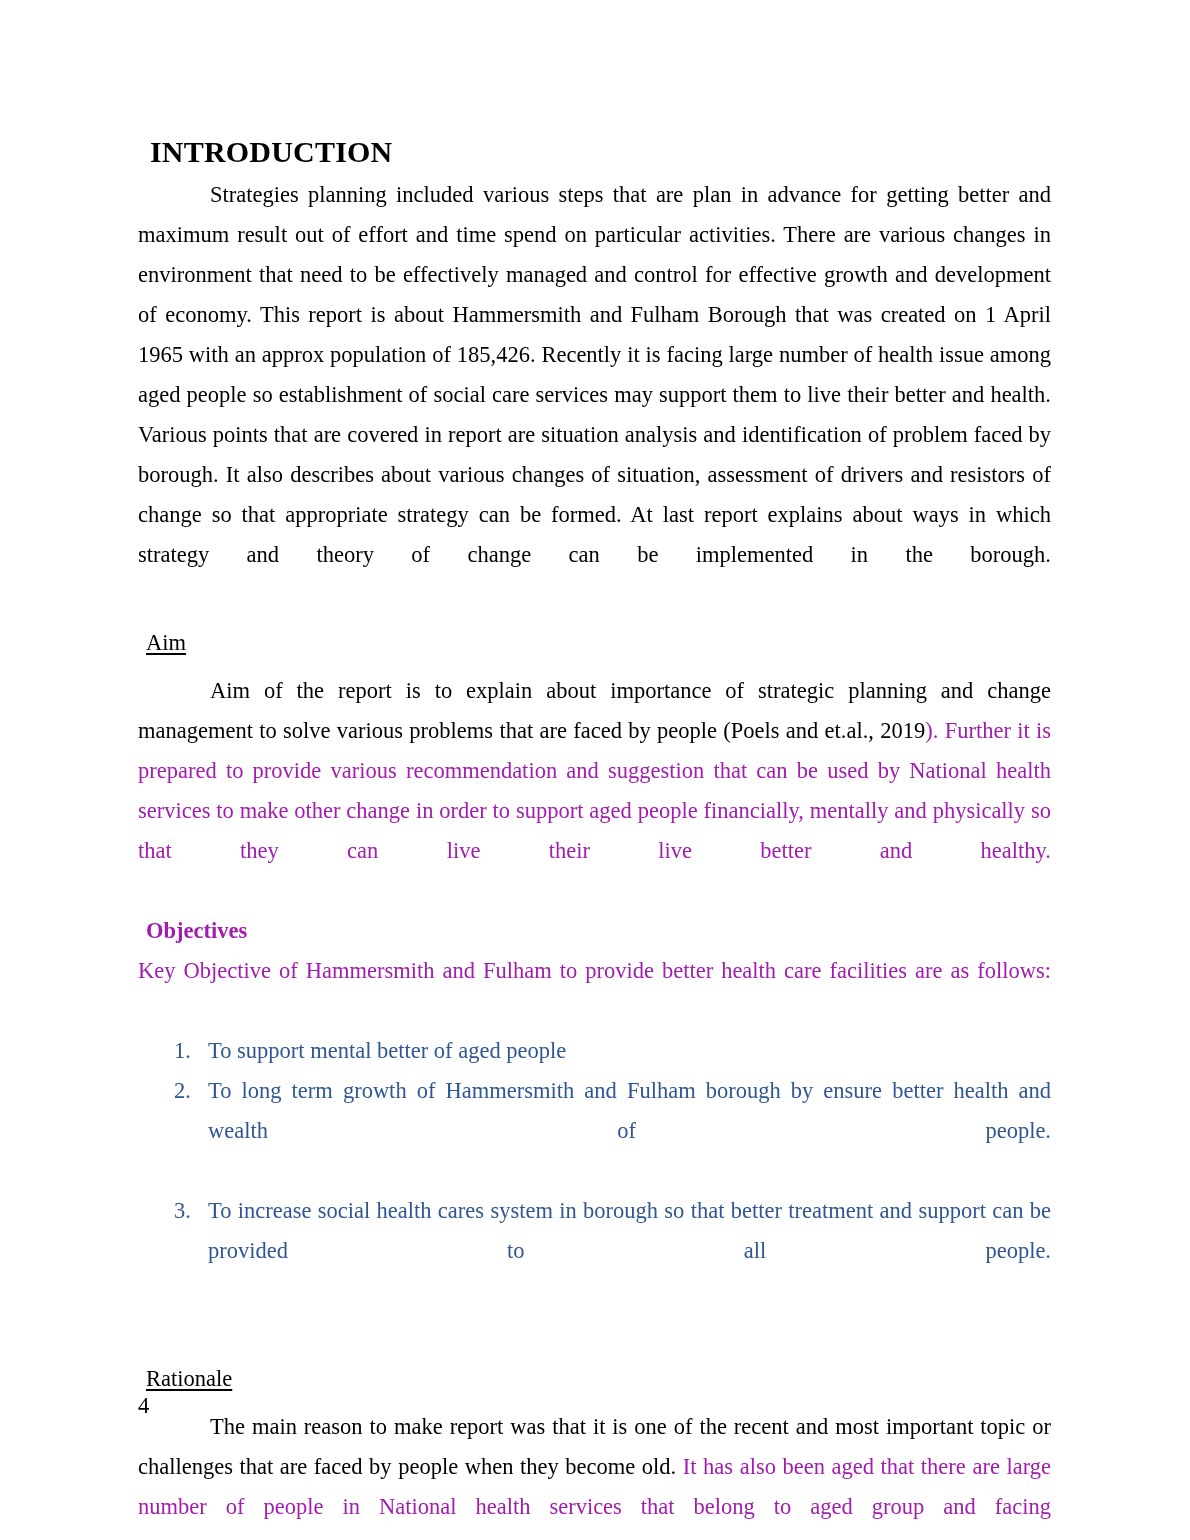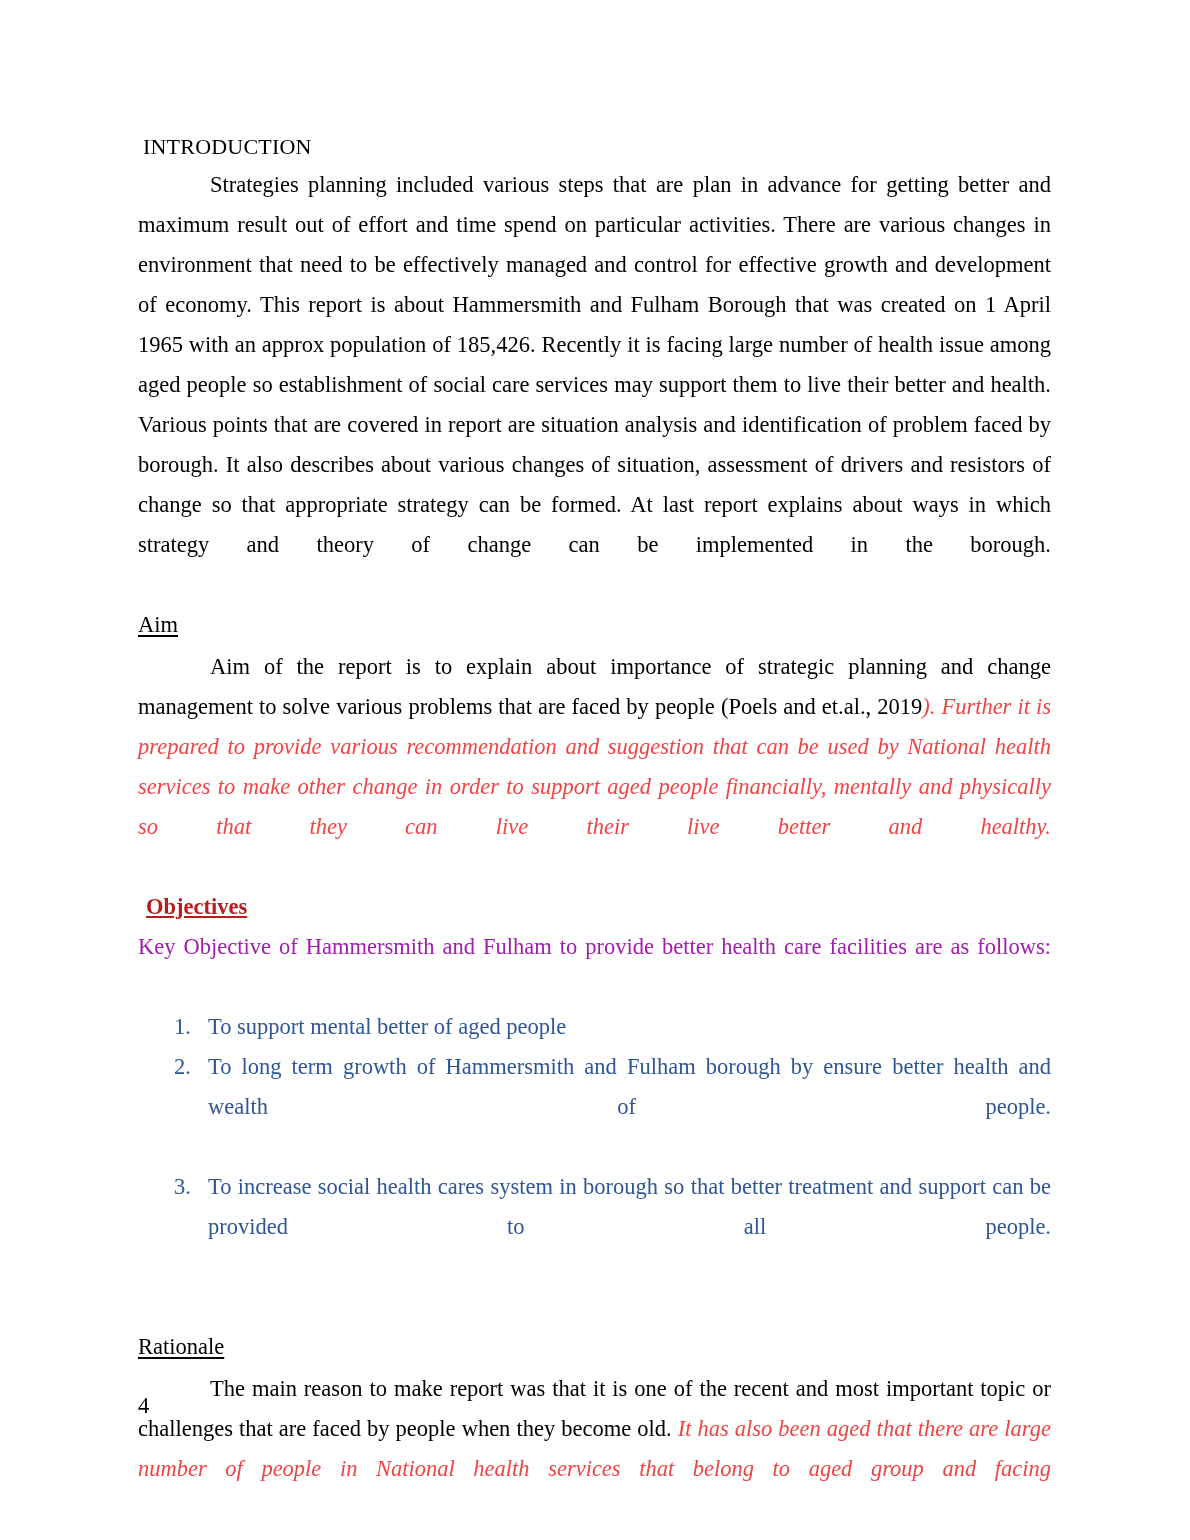--- a/index.html
+++ b/index.html
@@ -20,24 +20,24 @@
     overflow: hidden;
   }
   .content {
     position: absolute;
     left: 138px;
     top: 134px;
     width: 913px;
   }
 
   h1.doc-heading {
-    font-size: 22px;
-    font-weight: normal;
+    font-size: 30px;
+    font-weight: bold;
     line-height: 1.22;
-    margin: 0 0 4px 5px;
+    margin: 0 0 4px 12px;
     padding: 0;
     letter-spacing: 0.2px;
   }
 
   p.body-par {
     font-size: 22.5px;
     line-height: 40px;
     margin: 0;
     padding: 0;
     text-align: justify;
@@ -50,35 +50,34 @@
   
   p.body-par::after {
     content: "";
     display: inline-block;
     width: 100%;
   }
 
   .u-head {
     font-size: 22.5px;
     line-height: 40px;
-    margin: 0;
+    margin: 8px;
     padding: 0;
     text-decoration: underline;
     text-underline-offset: 3px;
     display: inline-block;
     text-align: right;
   }
   .head-row { line-height: 40px; }
 
-  .red { color: #ef4444; font-style: italic; }
+  .red { color: #a21caf; }
   .blue-body { color: #a21caf; }
   .blue-head {
-    color: #b91c1c;
+    color: #a21caf;
     font-weight: bold;
-    text-decoration: underline;
   }
 
   .objectives-head {
     font-size: 22.5px;
     line-height: 40px;
     margin: 0;
     padding: 0 0 0 8px;
   }
 
   ol.obj-list {

